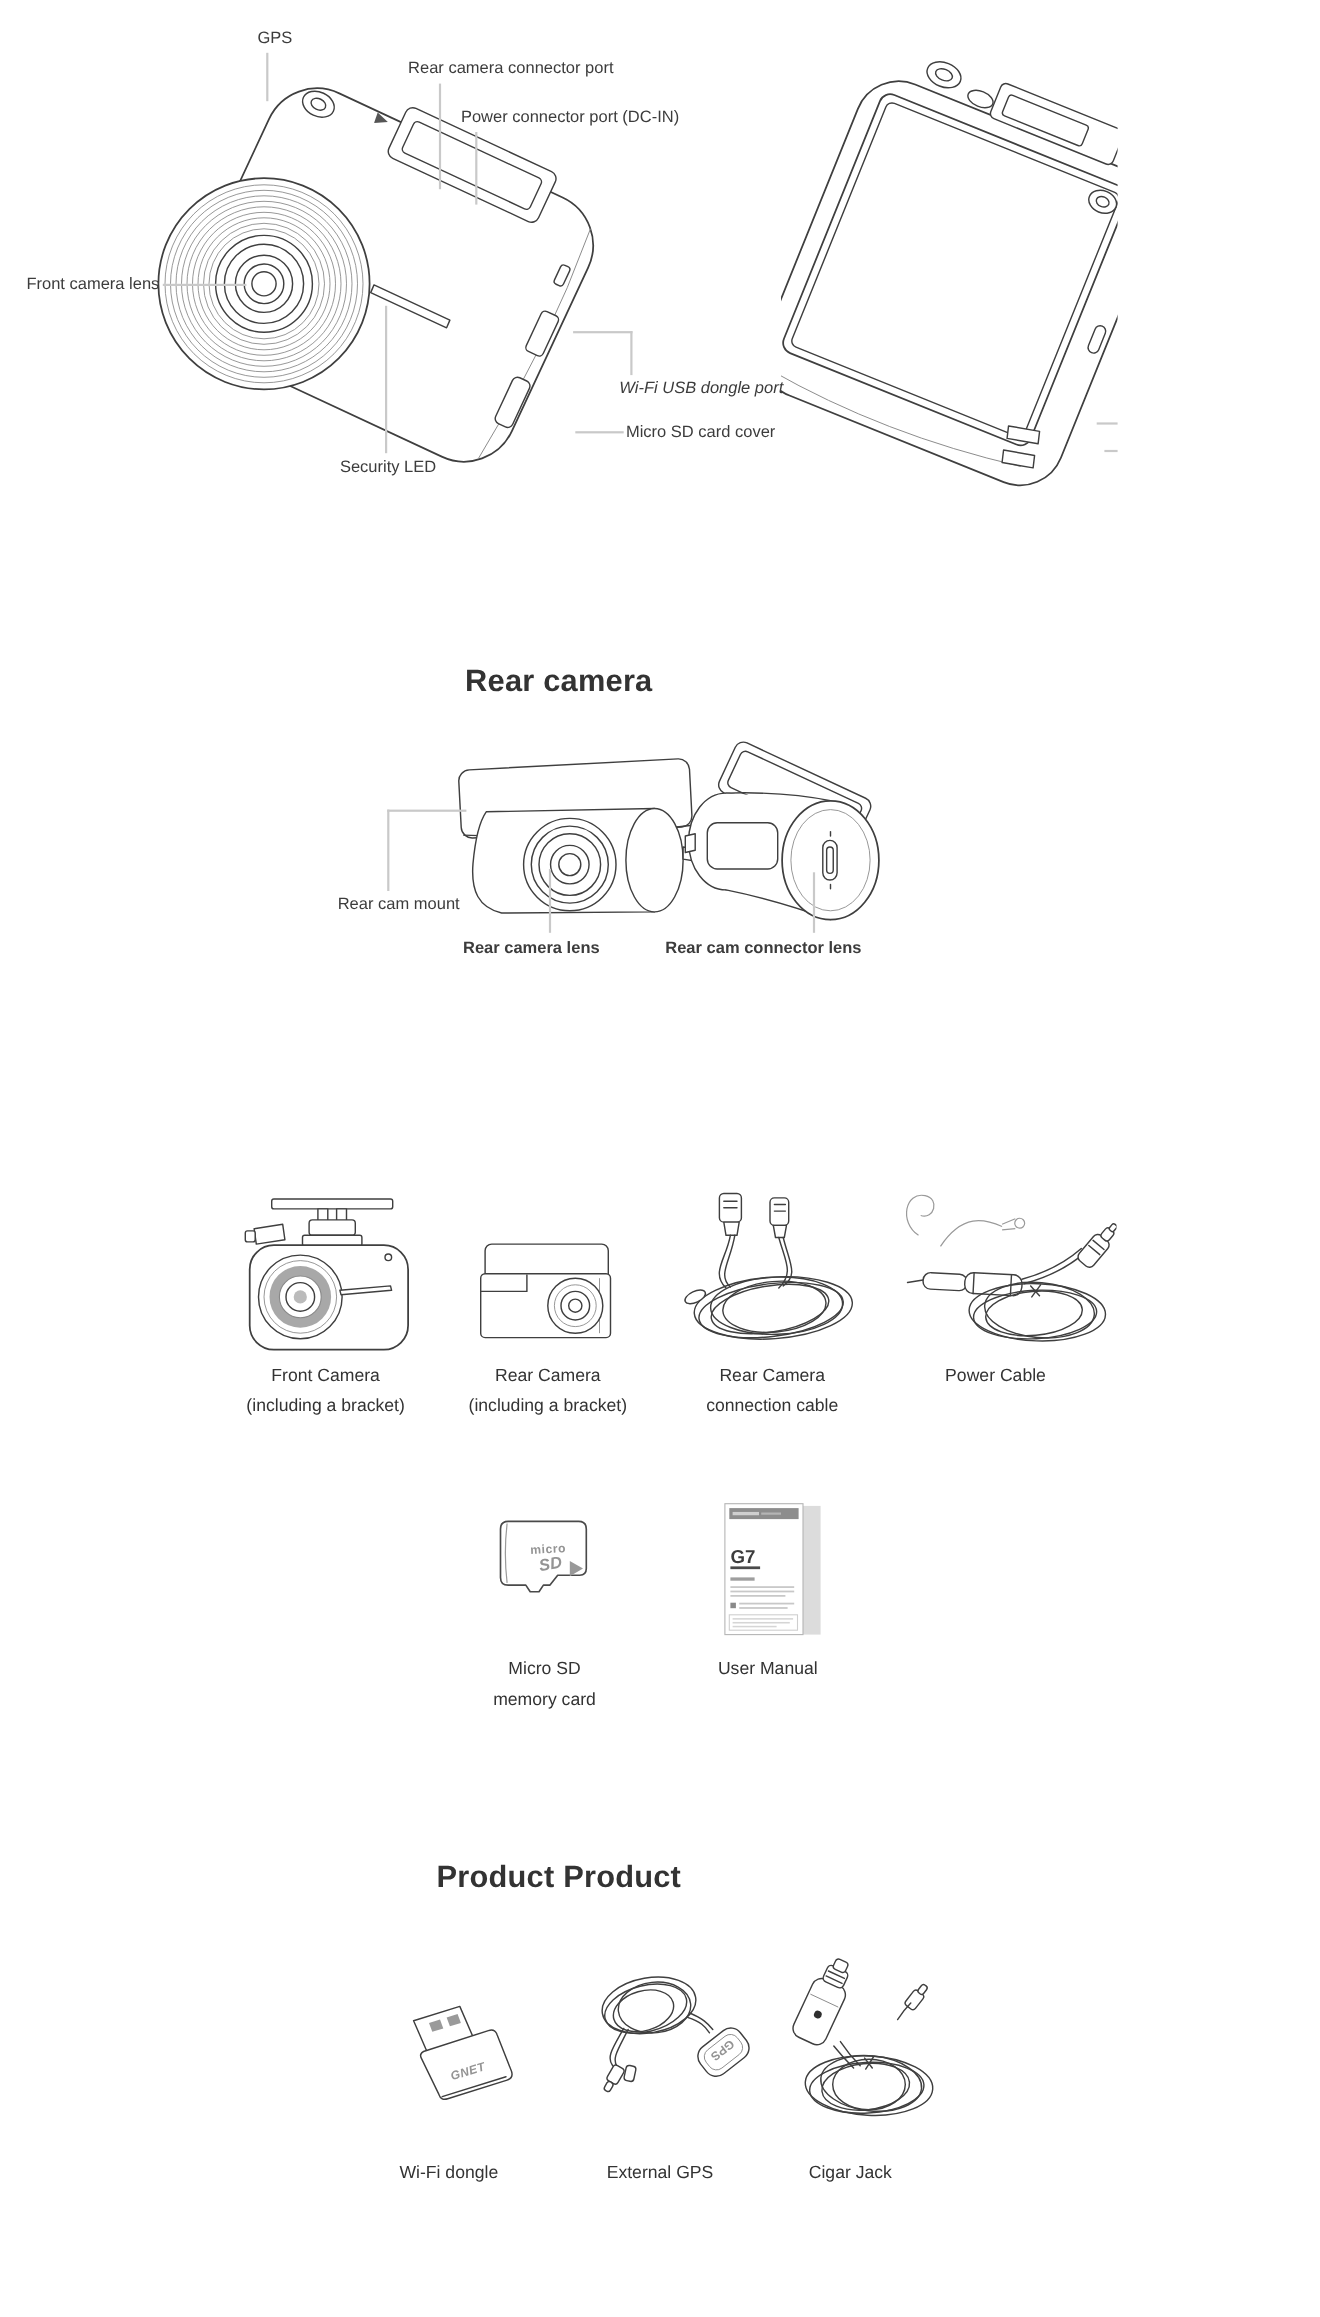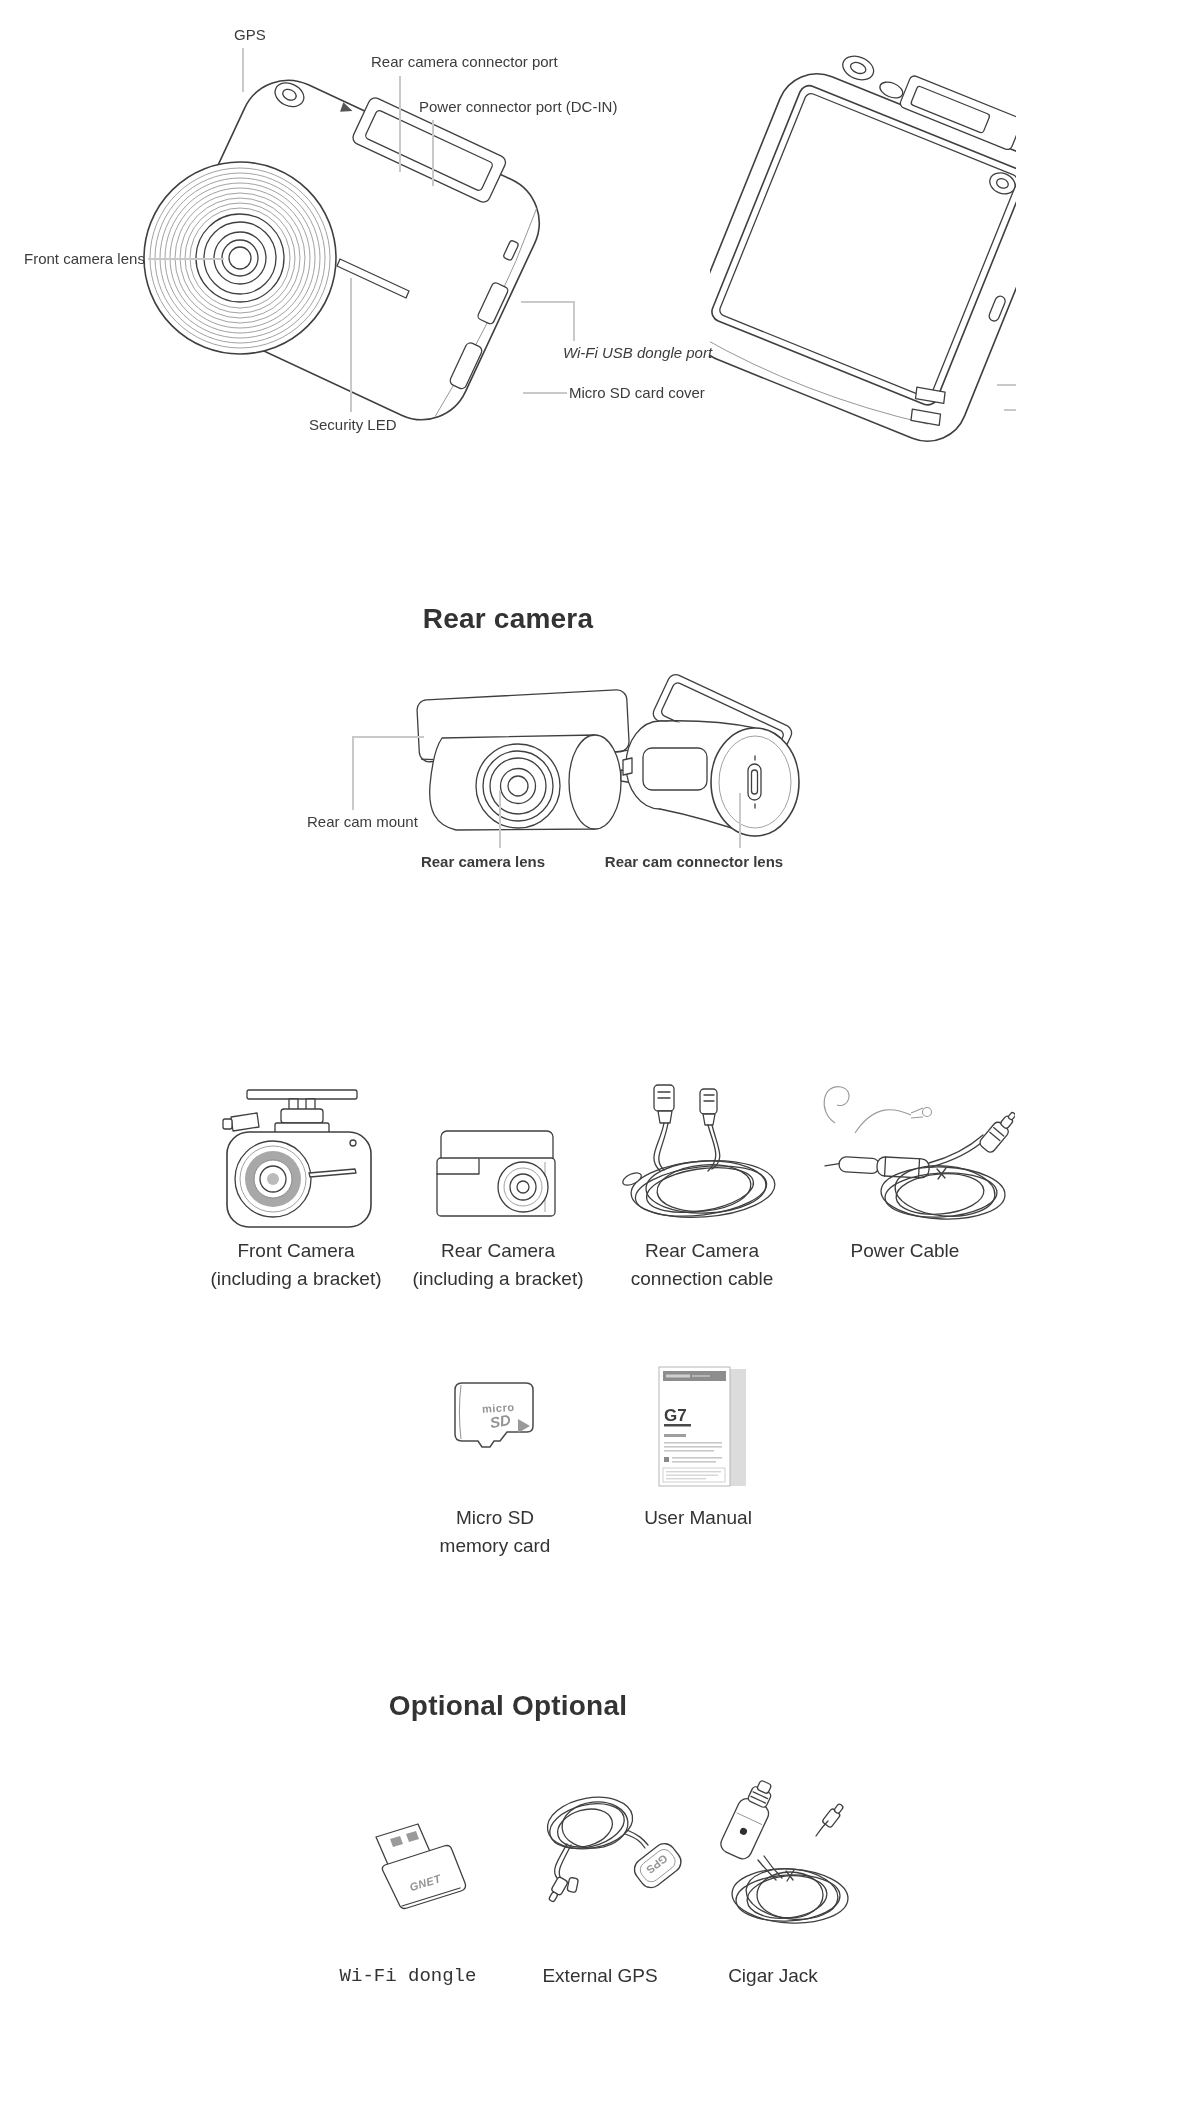--- a/index.html
+++ b/index.html
@@ -4,21 +4,21 @@
 <style>
   html,body{margin:0;padding:0;background:#fff;}
   .page{position:relative;width:1016px;height:2106px;background:#ffffff;overflow:hidden;
         font-family:"Liberation Sans", sans-serif;color:#3f3f3f;}
   .callout{position:absolute;font-size:15px;color:#3c3c3c;white-space:nowrap;}
   .callout.ctr{transform:translateX(-50%);font-weight:bold;}
   .leader{position:absolute;background:#c9c9c9;}
   .heading{position:absolute;left:0;width:100%;text-align:center;font-size:28px;
            font-weight:600;color:#333;letter-spacing:0.2px;}
   .caption{position:absolute;transform:translateX(-50%);text-align:center;
-           font-size:19px;line-height:28px;color:#333;white-space:nowrap;}
+           font-size:16px;line-height:28px;color:#333;white-space:nowrap;}
   .art{position:absolute;}
   
   .s  {stroke:#3f3f3f;stroke-width:1.3;fill:none;stroke-linejoin:round;stroke-linecap:round;}
   .sf {stroke:#3f3f3f;stroke-width:1.3;fill:#ffffff;stroke-linejoin:round;stroke-linecap:round;}
   .sf2{stroke:#3f3f3f;stroke-width:1.6;fill:#ffffff;stroke-linejoin:round;}
   .thin{stroke:#8a8a8a;stroke-width:0.8;fill:none;}
   .gray{stroke:#9a9a9a;fill:none;stroke-width:1.1;}
   .logo{fill:#949494;font-family:"Liberation Sans",sans-serif;font-weight:bold;}
 </style>
 </head>
@@ -264,21 +264,21 @@
     <rect x="14" y="90" width="50" height="1.6" fill="#c8c8c8" stroke="none"></rect>
     <rect x="14" y="97" width="5" height="5" fill="#8a8a8a" stroke="none"></rect>
     <rect x="22" y="97" width="50" height="1.6" fill="#c8c8c8" stroke="none"></rect>
     <rect x="22" y="101" width="44" height="1.6" fill="#c8c8c8" stroke="none"></rect>
     <rect x="13" y="108" width="62" height="14" fill="#ffffff" stroke="#cfcfcf" stroke-width="1"></rect>
     <rect x="16" y="111" width="55" height="1.4" fill="#d5d5d5" stroke="none"></rect>
     <rect x="16" y="114.5" width="52" height="1.4" fill="#d5d5d5" stroke="none"></rect>
     <rect x="16" y="118" width="40" height="1.4" fill="#d5d5d5" stroke="none"></rect>
   </svg>
 
-  <div class="heading" style="top:1690px;">Optional Optional</div>
+  <div class="heading" style="top:1690px;">Product Product</div>
 
   <svg class="art" style="left:352px;top:1813px;" width="115" height="105" viewBox="0 0 115 105">
     <polygon points="24,24 66,11 79,41 37,54" class="sf"></polygon>
     <polygon points="38,26 48,23 51,31 41,34" fill="#9a9a9a" stroke="none"></polygon>
     <polygon points="54,21 64,18 67,26 57,29" fill="#9a9a9a" stroke="none"></polygon>
     <path d="M 33 52 L 92 33 Q 98 31 100 37 L 113 70 Q 115 76 109 78 L 55 95 Q 49 97 47 91 L 31 58 Q 29 54 33 52 Z" class="sf" stroke-width="1.5"></path>
     <path d="M 50 93 L 108 75" class="s" stroke-width="0.9"></path>
     <text x="56" y="73" font-size="11" font-style="italic" class="logo" transform="rotate(-17 75 66)" letter-spacing="0.5">GNET</text>
   </svg>
 
@@ -347,17 +347,17 @@
     <div>Power Cable</div>
   </div>
   <div class="caption" style="left:495px;top:1504px;">
     <div>Micro SD</div>
     <div>memory card</div>
   </div>
   <div class="caption" style="left:698px;top:1504px;">
     <div>User Manual</div>
   </div>
 
-  <div class="caption" style="left:408px;top:1962px;font-family:Liberation Mono, monospace;">Wi-Fi dongle</div>
+  <div class="caption" style="left:408px;top:1962px;">Wi-Fi dongle</div>
   <div class="caption" style="left:600px;top:1962px;">External GPS</div>
   <div class="caption" style="left:773px;top:1962px;">Cigar Jack</div>
 
 </div>
 
 </body></html>

